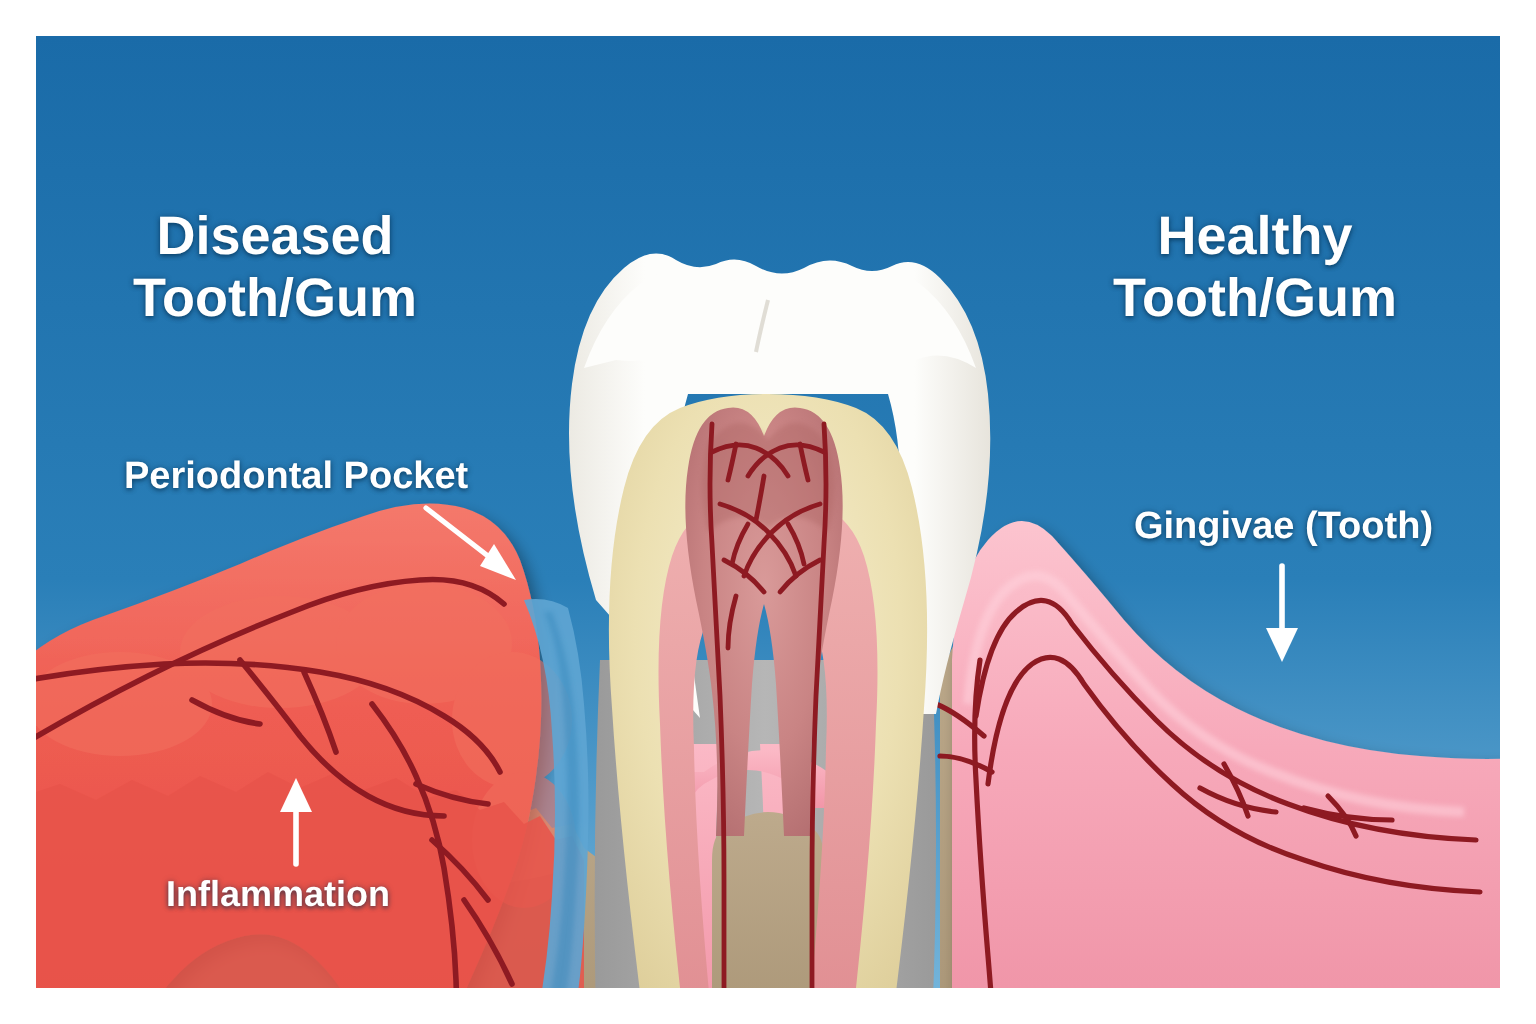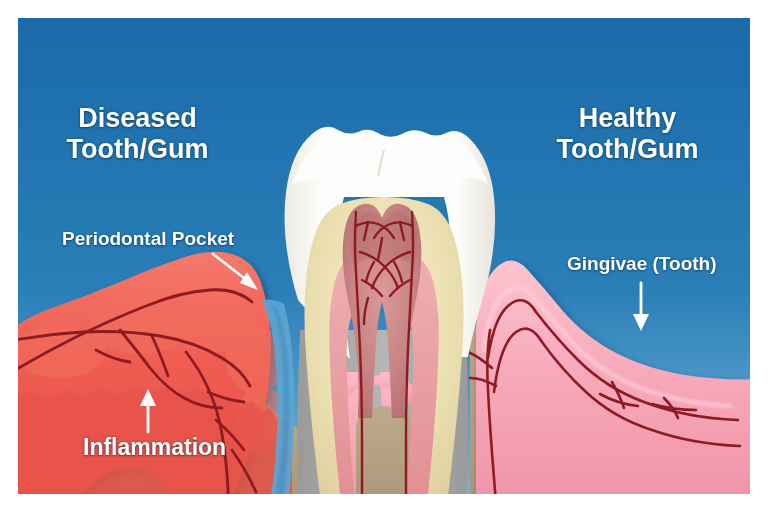--- a/index.html
+++ b/index.html
@@ -6,21 +6,21 @@
   body{width:768px;height:512px;overflow:hidden;font-family:"Liberation Sans",sans-serif;}
   #stage{position:relative;width:768px;height:436px;background:#ef4444;}
   #canvas{position:absolute;left:0;top:0;width:768px;height:512px;}
   .lbl{
     position:absolute;color:#ffffff;font-family:"Liberation Sans",sans-serif;
     font-weight:bold;white-space:nowrap;pointer-events:none;
     text-shadow:0 1px 2px rgba(0,40,70,.55), 0 0 3px rgba(0,40,70,.35);
   }
   .lbl.title{font-size:27px;line-height:31px;text-align:center;}
   .lbl.call{font-size:19px;line-height:22px;}
-  .lbl.small{font-size:23px;line-height:21px;}
+  .lbl.small{font-size:18px;line-height:21px;}
   #t-diseased{left:30px;top:103px;width:215px;}
   #t-healthy{left:520px;top:103px;width:215px;}
   #t-pocket{left:62px;top:228px;}
   #t-gingivae{left:567px;top:253px;}
   #t-inflammation{left:83px;top:437px;}
 </style>
 </head>
 <body>
 
 <div id="stage">

